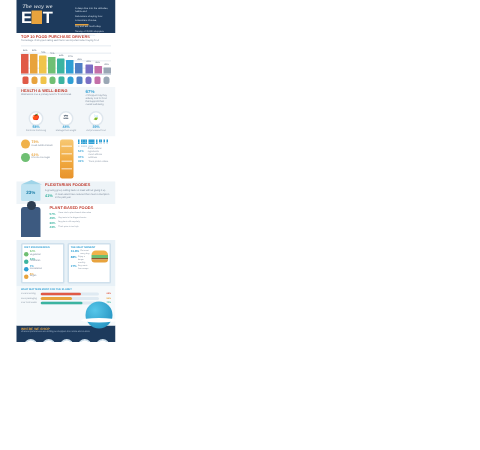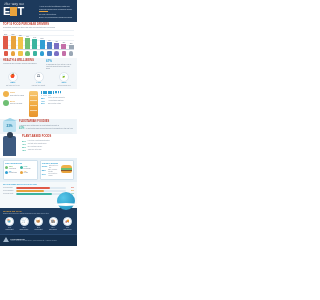--- a/index.html
+++ b/index.html
@@ -5,21 +5,21 @@
   * { margin:0; padding:0; box-sizing:border-box; }
   html,body { width:77px; height:300px; overflow:hidden; }
   body {
     font-family:"Liberation Sans", sans-serif;
     background:#ffffff;
     font-size:2px;
     line-height:1.12;
     color:#2b3d52;
     -webkit-font-smoothing:none;
   }
-  .poster { width:77px; height:300px; position:relative; overflow:hidden; }
+  .poster { width:77px; height:228px; position:relative; overflow:hidden;padding-left:11px; }
 
   
   .header {
     height:22px; background:#1d3a5c; position:relative;
     padding:2px 3px 0 3px; display:flex; align-items:flex-start;
   }
   .hdr-left { width:36px; padding-top:1px; }
   .script {
     color:#ffffff; font-family:"DejaVu Serif", serif; font-style:italic;
     font-size:3.2px; letter-spacing:.1px; margin-left:1px; opacity:.95;

